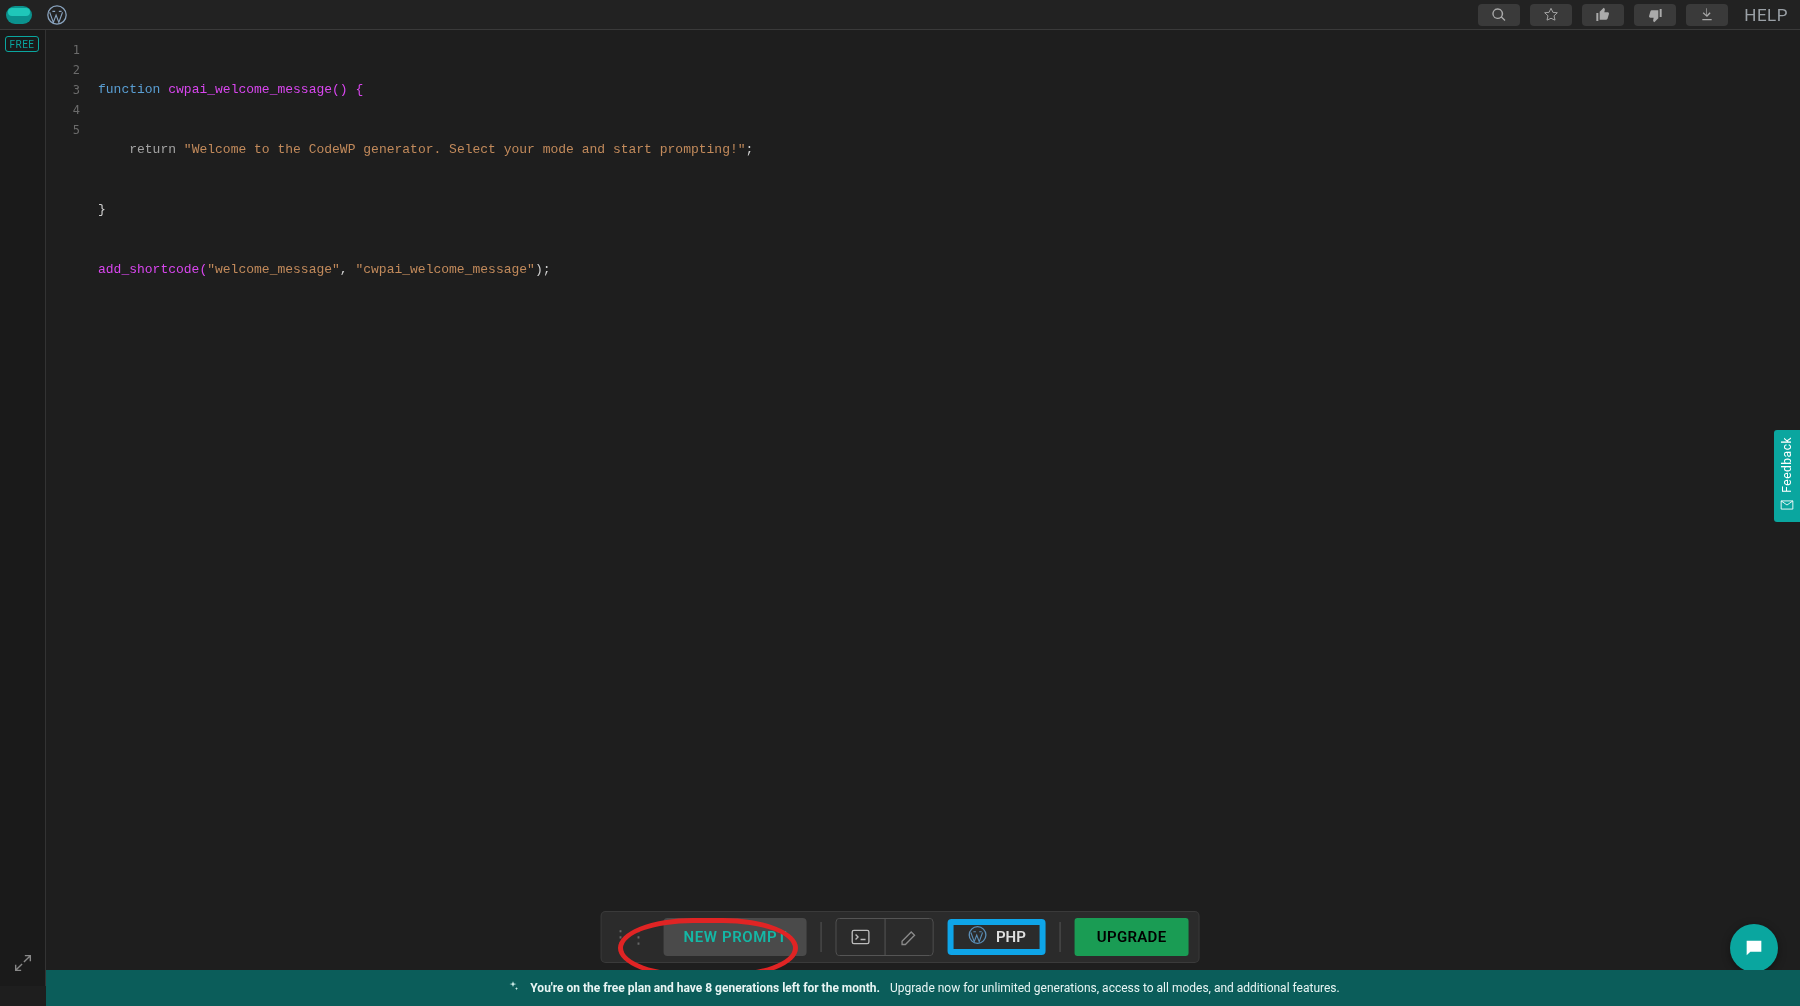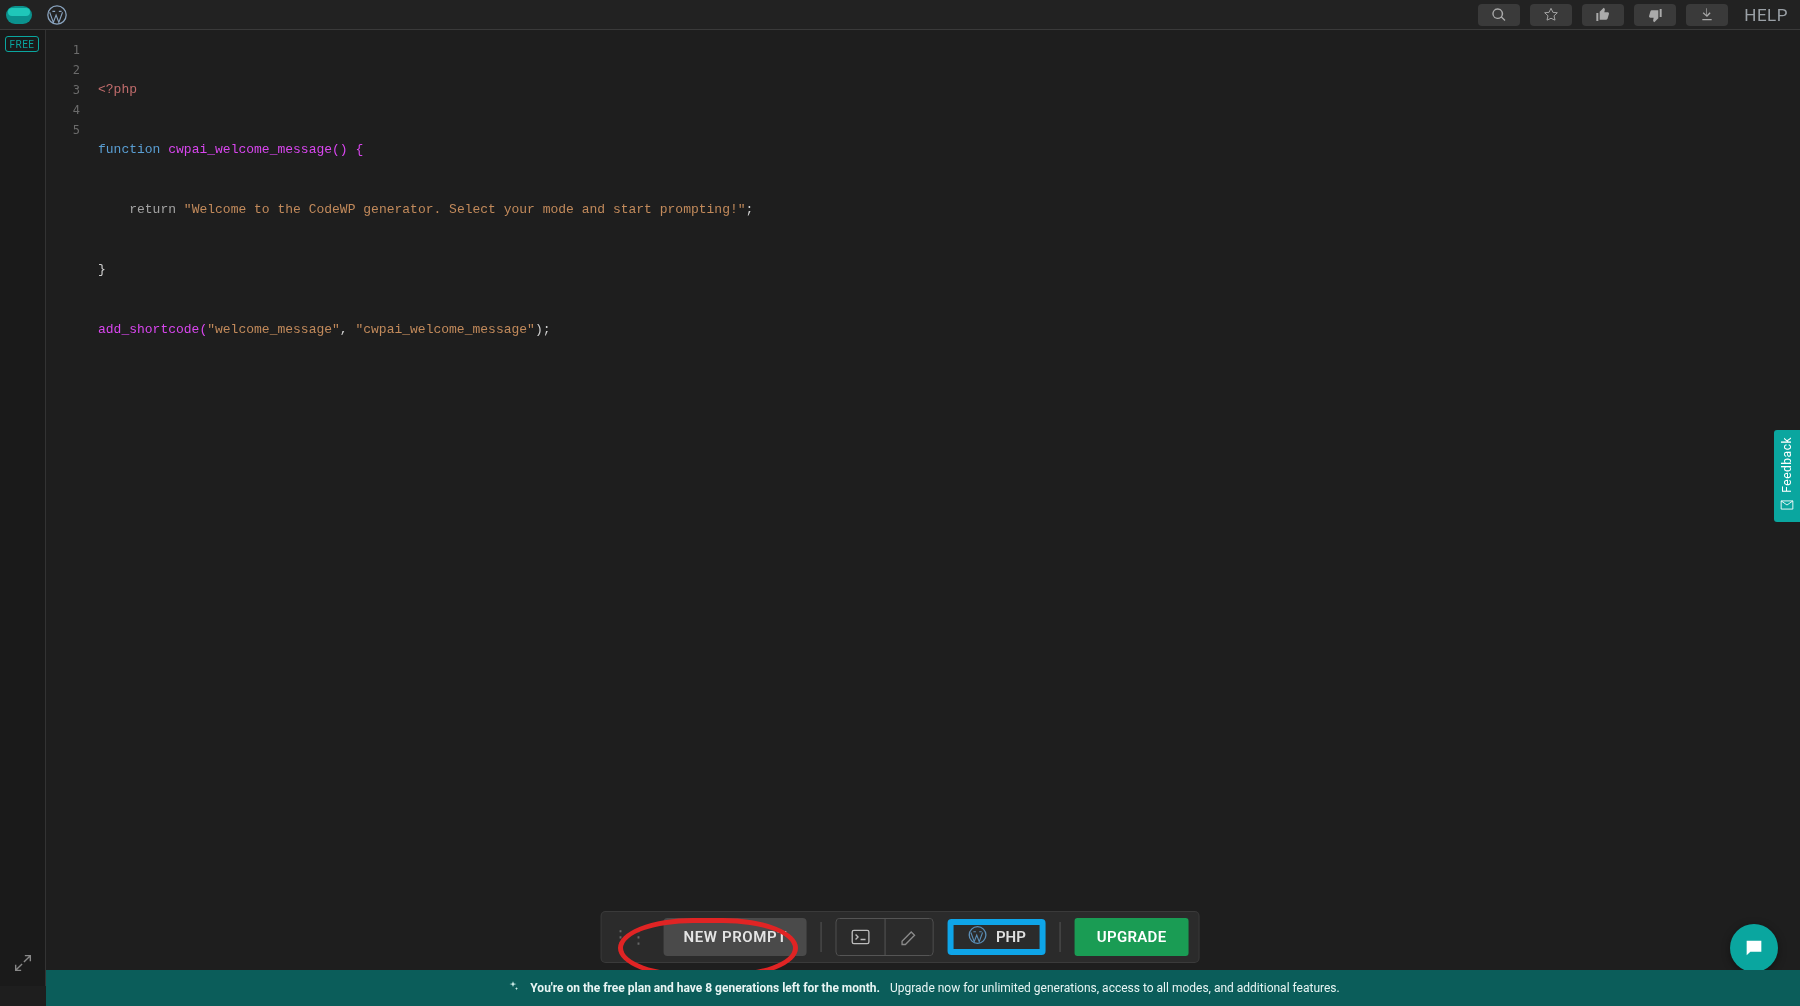--- a/index.html
+++ b/index.html
@@ -35,28 +35,28 @@
   .tok-kw  { color:#5a9fd4; }
   .tok-fn  { color:#d946ef; }
   .tok-punc{ color:#d0d0d0; }
   .tok-str { color:#c28a5b; }
   .tok-ret { color:#a3a3a3; }
   .topright-minilabel { position:absolute; top:12px; right:34px; color:#4c4c4c; font-size:11px; font-style:italic; }
 
   
   .bottombar { position:absolute; left:50%; transform:translateX(-50%); bottom:44px; display:flex; align-items:center; gap:14px; background:#2b2b2b; padding:6px 10px; border-radius:4px; box-shadow:0 0 0 1px #3a3a3a; }
   .drag-dots { color:#666; font-size:18px; line-height:8px; margin-right:2px; cursor:grab; }
-  .pill-btn { background:#4a4a4a; color:#e5e5e5; font-size:15px; font-weight:600; letter-spacing:.6px; padding:10px 20px; border-radius:4px; cursor:pointer; }
+  .pill-btn { background:#4a4a4a; color:#14b8a6; font-size:15px; font-weight:600; letter-spacing:.6px; padding:10px 20px; border-radius:4px; cursor:pointer; }
   .pill-group { display:flex; border:1px solid #555; border-radius:4px; overflow:hidden; }
   .pill-group .seg { width:48px; height:36px; background:#2b2b2b; display:flex; align-items:center; justify-content:center; cursor:pointer; }
   .pill-group .seg + .seg { border-left:1px solid #555; }
   .pill-group svg { width:20px; height:20px; fill:#bdbdbd; }
   .mode-pill { display:flex; align-items:center; gap:8px; background:#2b2b2b; border:6px solid #0ea5e9; border-radius:4px; padding:6px 14px; height:36px; cursor:pointer; }
   .mode-pill .label { color:#e0e0e0; font-size:15px; font-weight:600; }
-  .upgrade-btn { background:#1a9c54; color:#ffffff; font-size:15px; font-weight:600; padding:10px 22px; border-radius:3px; cursor:pointer; letter-spacing:.3px; }
+  .upgrade-btn { background:#1a9c54; color:#000000; font-size:15px; font-weight:600; padding:10px 22px; border-radius:3px; cursor:pointer; letter-spacing:.3px; }
   .vdiv { width:1px; height:30px; background:#555; }
   .red-annot { position:absolute; border:5px solid #e02424; border-radius:50%/60%; pointer-events:none; }
 
   
   .banner { position:absolute; left:46px; right:0; bottom:0; height:36px; background:#0b5d5a; display:flex; align-items:center; justify-content:center; gap:10px; font-size:12px; color:#e8f5f4; }
   .banner .spark svg { width:14px; height:14px; fill:#cfeeea; }
   .banner .bold { font-weight:700; }
 
   
   .feedback-tab { position:absolute; right:0; top:430px; width:26px; height:92px; background:#0aa69f; color:#fff; font-size:12px; display:flex; flex-direction:column; align-items:center; justify-content:center; border-radius:3px 0 0 3px; cursor:pointer; }
@@ -126,21 +126,20 @@
 
   <div class="editor">
     <div class="gutter">
       <div class="ln">1</div>
       <div class="ln">2</div>
       <div class="ln">3</div>
       <div class="ln">4</div>
       <div class="ln">5</div>
     </div>
     <div class="code">
-      <div class="codeline"><span class="tok-tag">&lt;?php</span></div>
       <div class="codeline"><span class="tok-kw">function</span><span class="tok-fn"> cwpai_welcome_message() {</span></div>
       <div class="codeline"><span>    </span><span class="tok-ret">return</span><span> </span><span class="tok-str">"Welcome to the CodeWP generator. Select your mode and start prompting!"</span><span class="tok-punc">;</span></div>
       <div class="codeline"><span class="tok-punc">}</span></div>
       <div class="codeline"><span class="tok-fn">add_shortcode(</span><span class="tok-str">"welcome_message"</span><span class="tok-punc">, </span><span class="tok-str">"cwpai_welcome_message"</span><span class="tok-punc">);</span></div>
     </div>
     <div class="topright-minilabel"></div>
   </div>
 
   <div class="feedback-tab">
     <span class="rot">Feedback</span>

